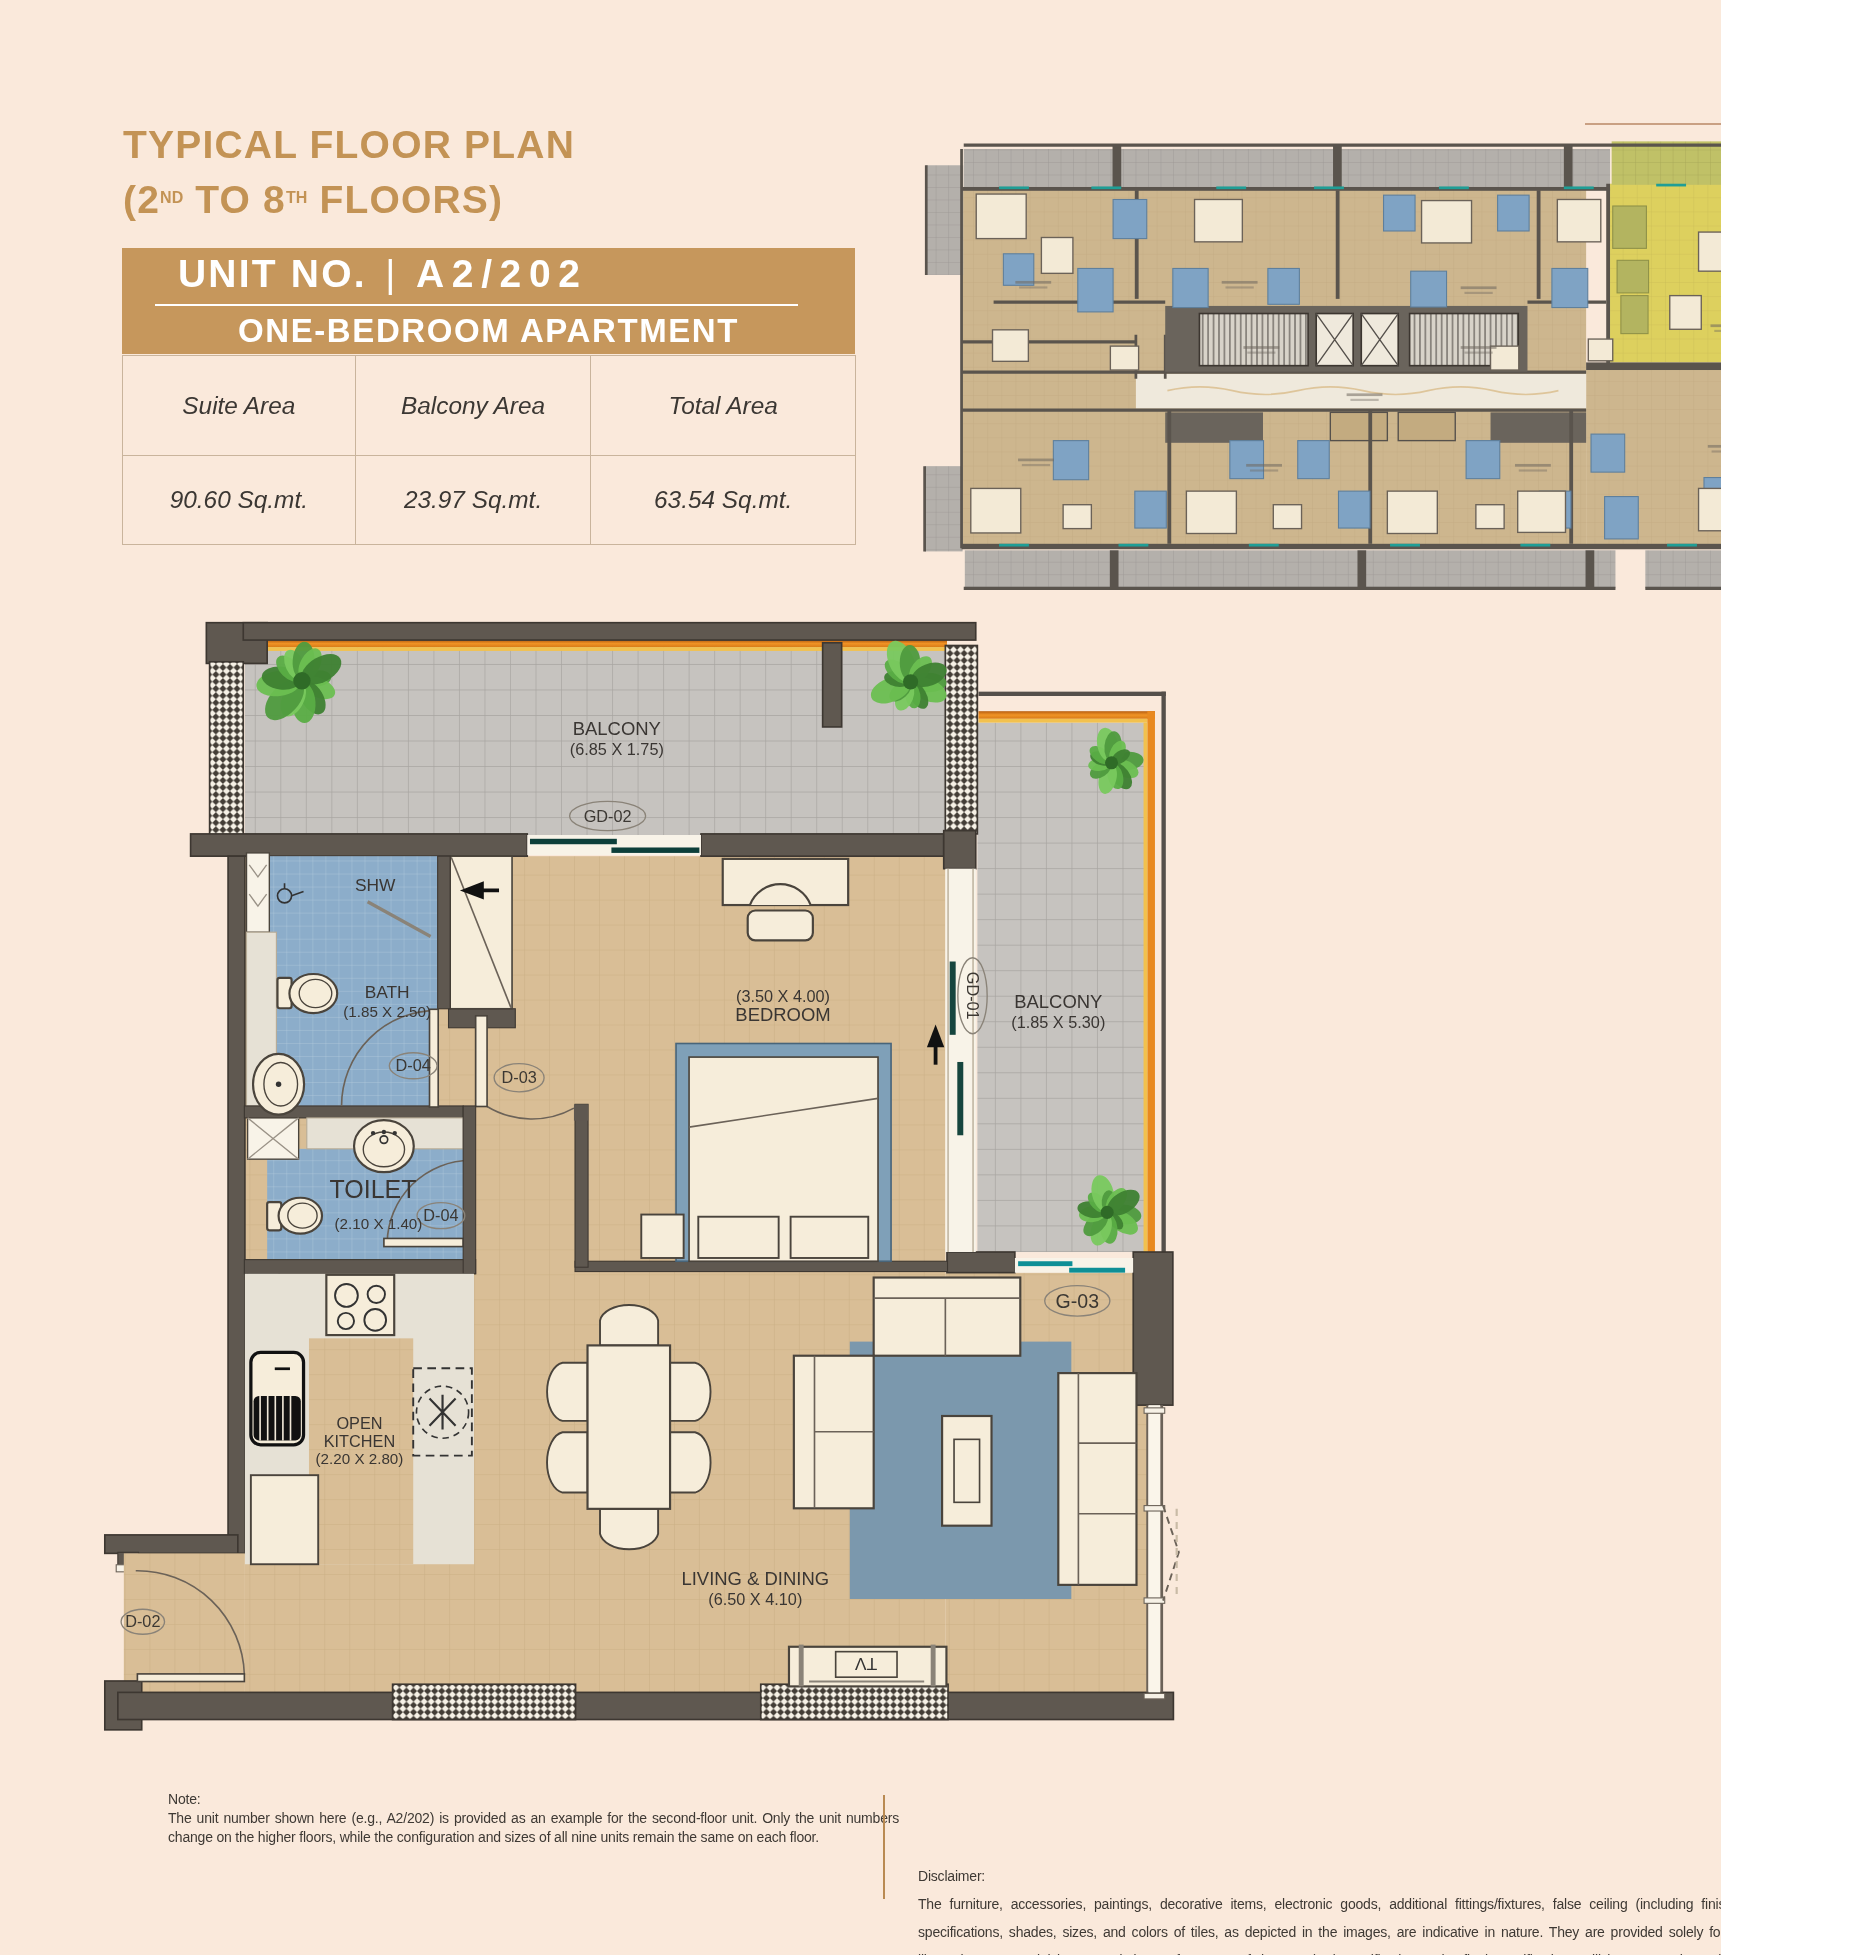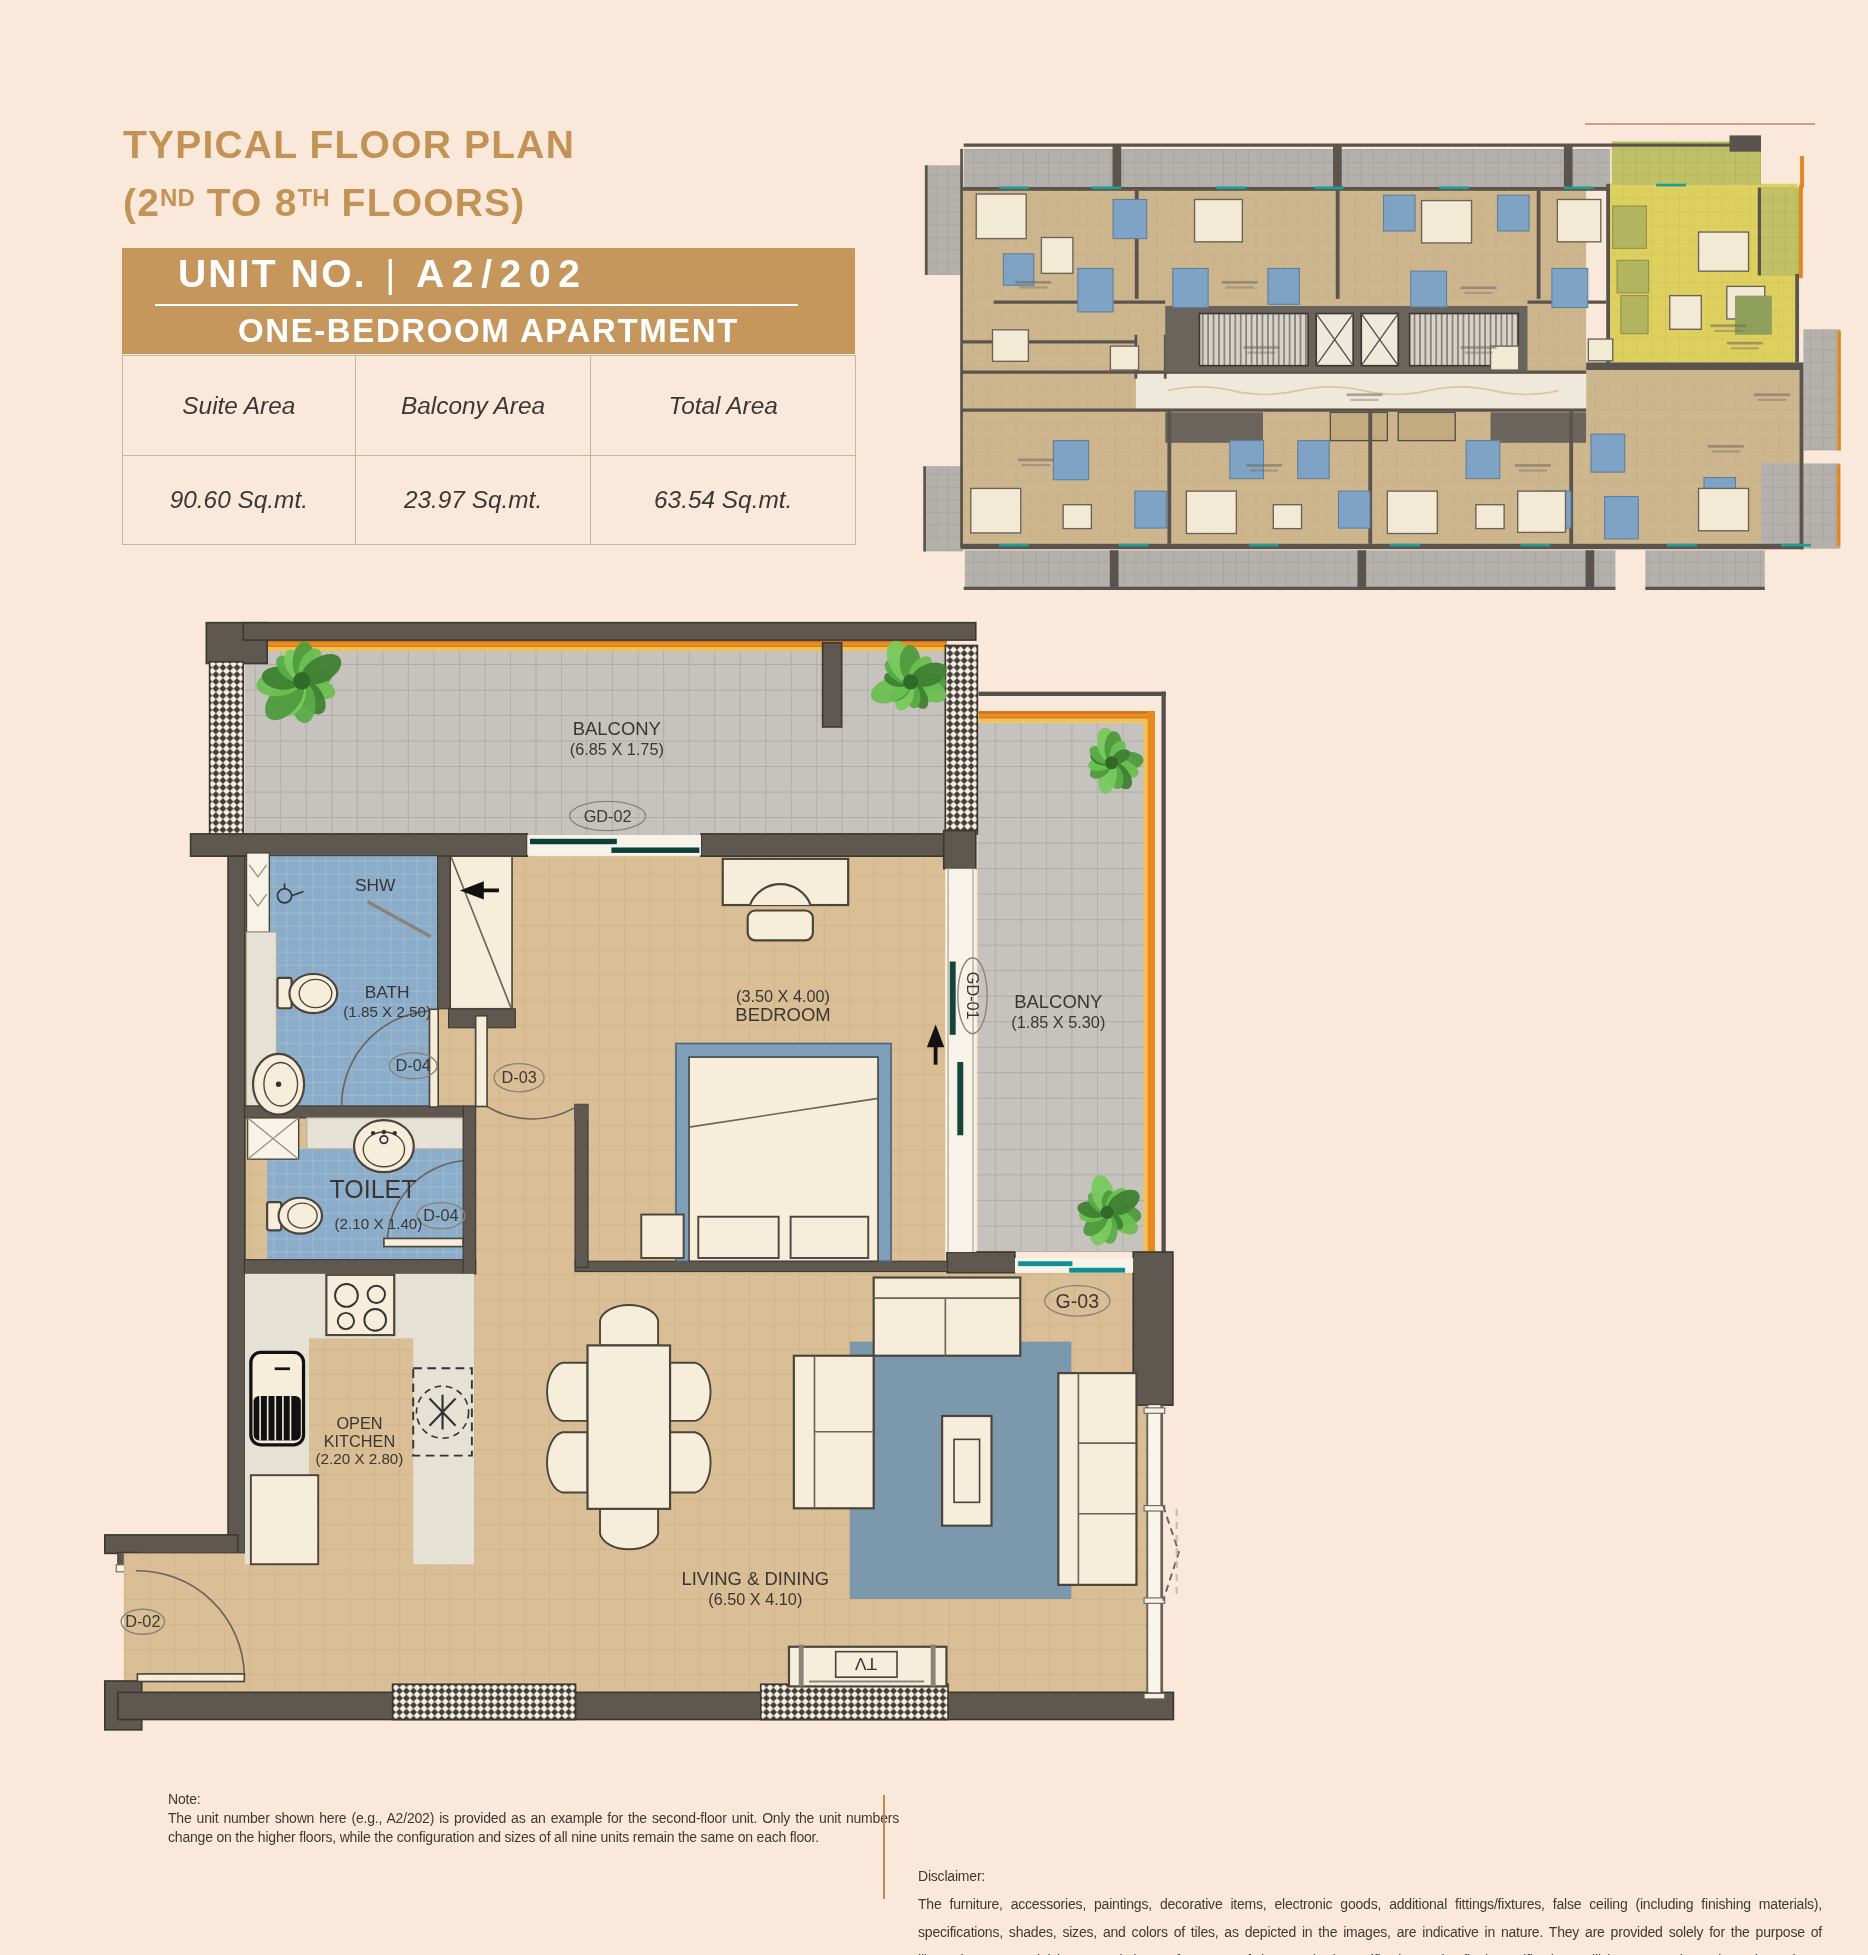--- a/index.html
+++ b/index.html
@@ -1,17 +1,17 @@
 <!DOCTYPE html>
 <html style="font-size:8.7px"><head><meta charset="utf-8"><style>
 html,body{margin:0;padding:0;}
-#page{position:relative;width:1868px;height:1955px;background:#fae9db;font-family:"Liberation Sans",sans-serif;overflow:hidden;}
+#page{position:relative;width:1684px;height:1955px;background:#fae9db;font-family:"Liberation Sans",sans-serif;overflow:hidden;padding-left:37px;}
 .abs{position:absolute;}
 #title{left:123px;top:118px;color:#c39355;font-weight:bold;font-size:39px;line-height:53px;letter-spacing:1.2px;}
-#title sup{font-size:24px;vertical-align:9.8px;letter-spacing:0;}
+#title sup{font-size:16px;vertical-align:9.8px;letter-spacing:0;}
 #band{left:122px;top:248px;width:733px;height:106px;background:#c6975c;color:#fff;}
 #bandline{left:155px;top:304px;width:643px;height:2.2px;background:#fff;}
 #unitno{left:122px;top:252px;width:733px;text-align:left;color:#fff;font-weight:bold;font-size:39px;text-indent:56px;letter-spacing:2.2px;}
 #unitno .bar{font-weight:normal;margin:0 18.5px;}
 #unitno .u2{letter-spacing:7.6px;}
 #apttype{left:122px;top:312px;width:733px;text-align:center;color:#fff;font-weight:bold;font-size:33px;letter-spacing:1.6px;}
 table#areas{position:absolute;left:122px;top:355px;width:734px;height:190px;border-collapse:collapse;font-size:24.4px;color:#3b3733;font-style:italic;}
 #areas td{border:1.1px solid #c9b49c;text-align:center;vertical-align:middle;}
 #note{left:122px;top:1790px;width:731px;font-size:14px;letter-spacing:-0.2px;line-height:19px;color:#3e3934;text-align:justify;margin-left:46px;}
 #divider{left:883px;top:1795px;width:2.2px;height:104px;background:#b98a52;}

